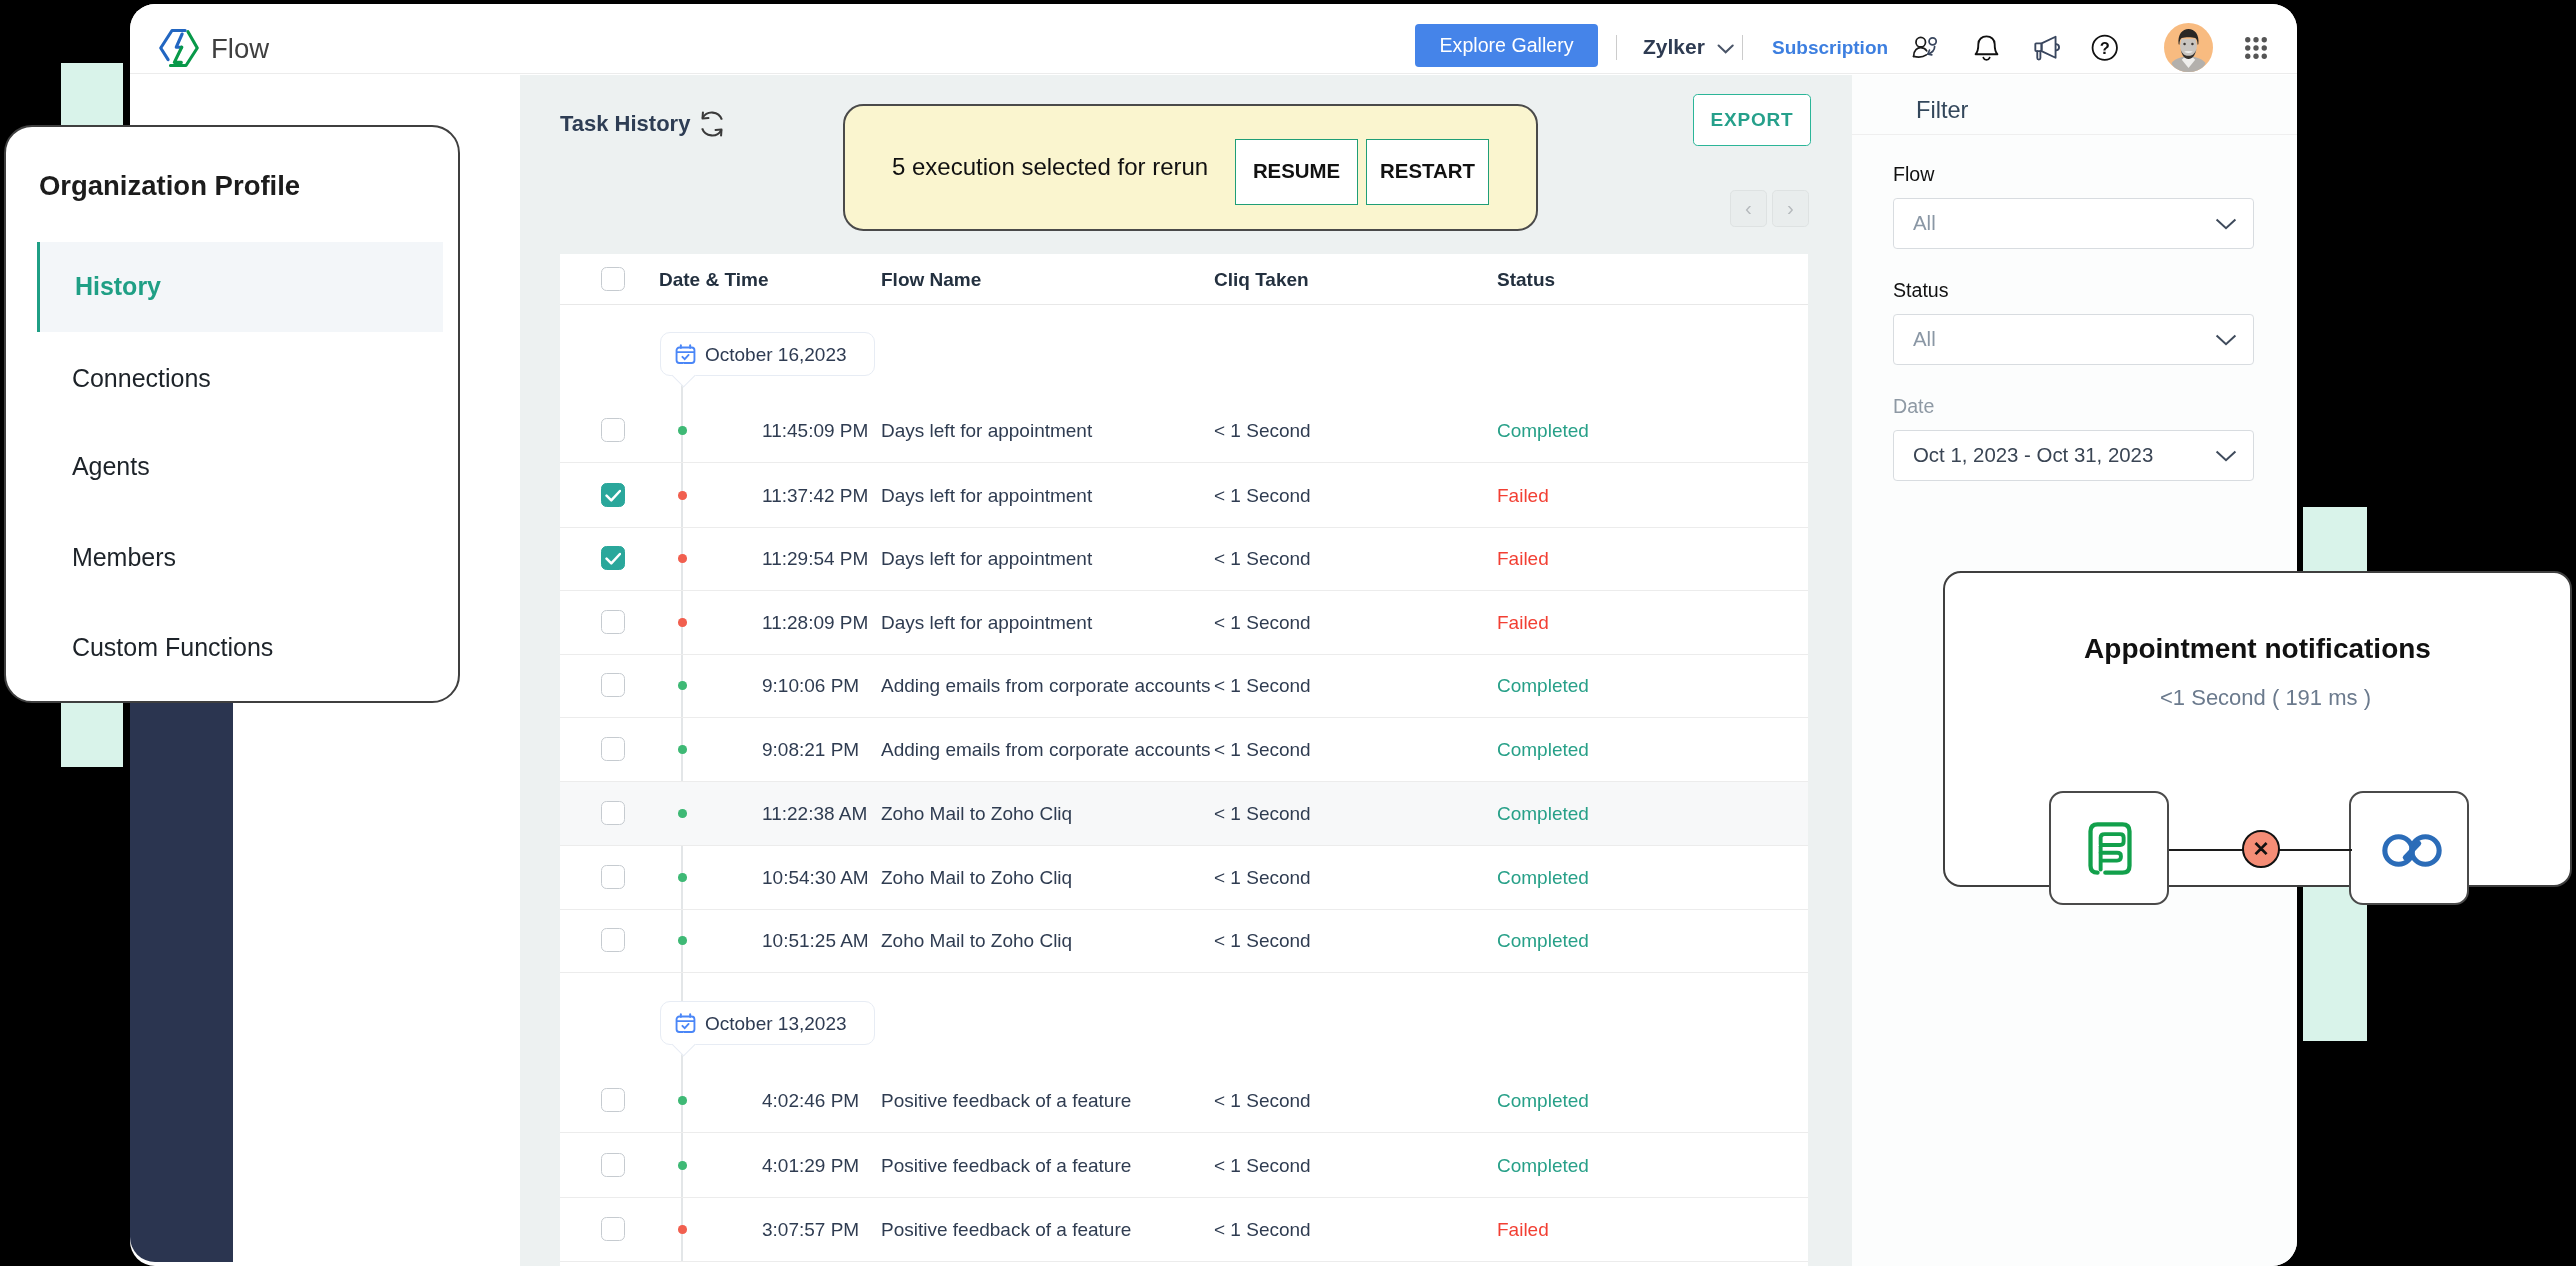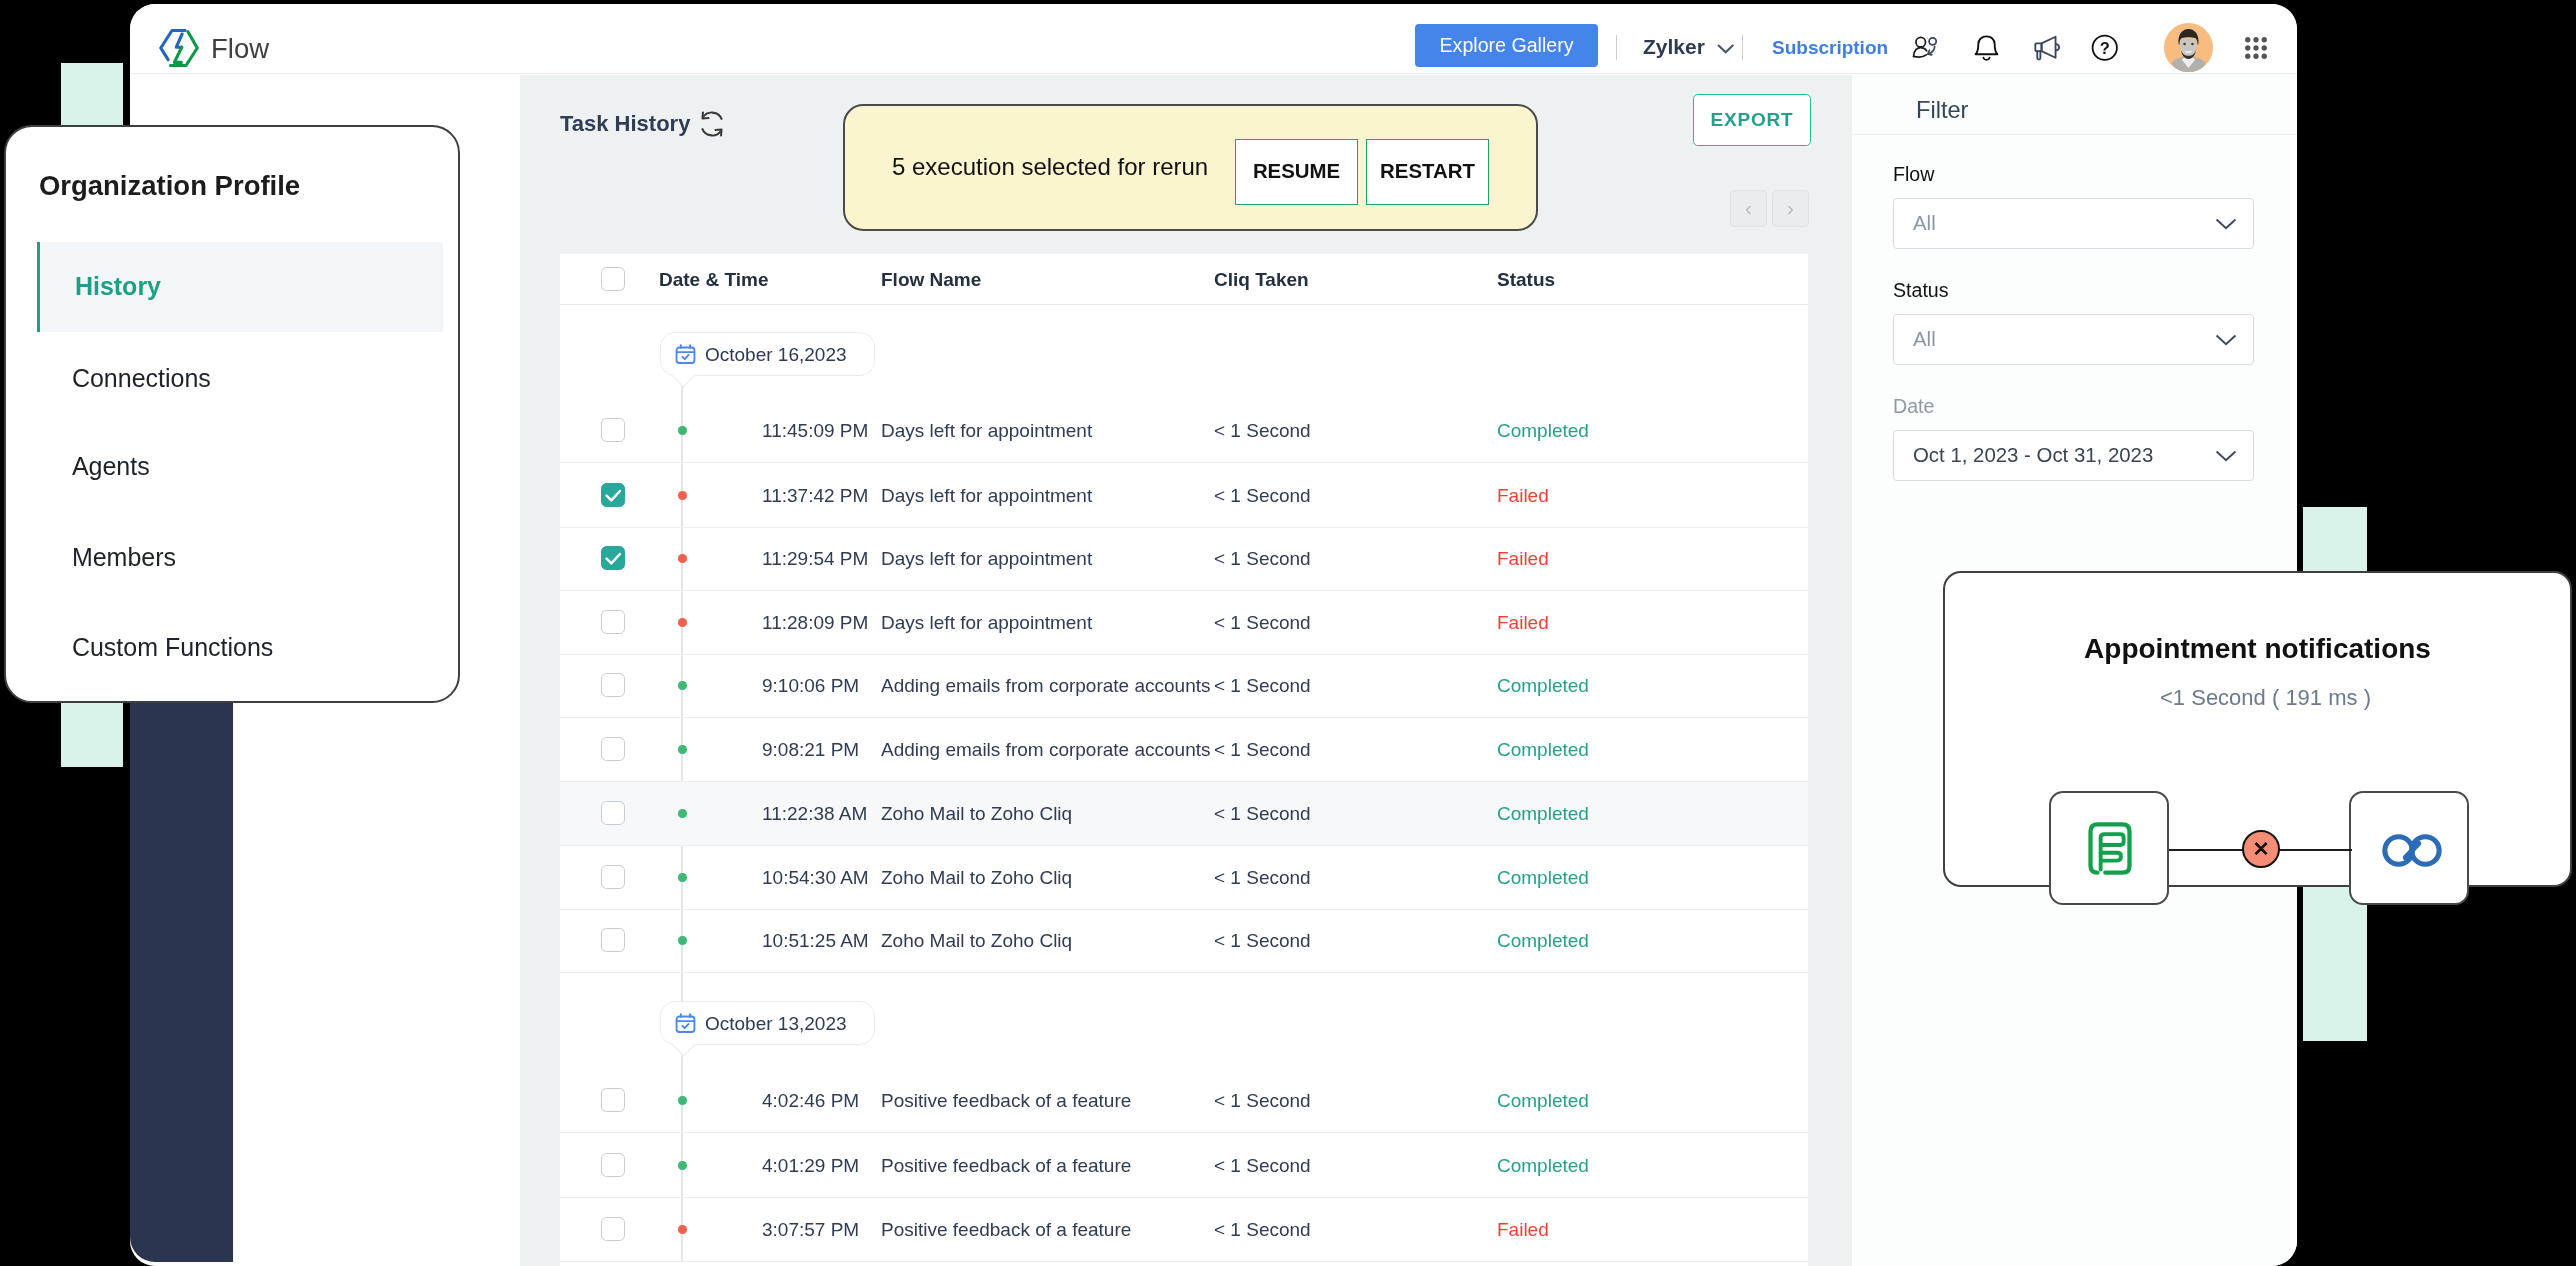--- a/index.html
+++ b/index.html
@@ -35,21 +35,21 @@
 .row { left:0; width:1248px; height:64px; border-bottom:0.8px solid #ececec; }
 .cb { left:41px; top:19.6px; width:24px; height:24px; border:1.6px solid #c6cbd0; border-radius:5.5px; background:#fff; }
 .cb.on { background:#2aa79b; border-color:#2aa79b; color:#fff; font-size:17.3px; text-align:center; line-height:23px; }
 .dot { left:118px; top:27.5px; width:8.6px; height:8.6px; border-radius:50%; }
 .dg { background:#3eb975; } .dr { background:#f15f4f; }
 .tt { left:154px; top:21px; font-size:19px; color:#2f3c51;margin-left:48px; }
 .fn { left:321px; top:21px; width:332px; font-size:19px; color:#2f3c51; white-space:nowrap; overflow:hidden; }
 .tk { left:654px; top:21px; font-size:19px; color:#2f3c51; }
 .st { left:937px; top:21px; font-size:19px; }
 .ok { color:#27a088; } .fail { color:#f23f33; }
-.chip { left:100px; width:215px; height:44px; background:#fff; border:0.8px solid #e7ecf4; border-radius:15px; }
+.chip { left:100px; width:215px; height:44px; background:#fff; border:0.8px solid #e7ecf4; border-radius:10px; }
 .chiptext { left:44px; top:11px; font-size:19px; color:#2e3b52; }
 .chippoint { left:115px; width:17.3px; height:17.3px; background:#fff; border-right:0.8px solid #e7ecf4; border-bottom:0.8px solid #e7ecf4; transform:rotate(45deg); }
 .vline { left:121px; width:1.6px; background:#e3e6e8; }
 
 #filterhead { left:1756px; top:93px; font-size:23.6px; font-weight:normal; color:#33475b;margin-left:30px; }
 #filterdiv { left:1722px; top:130px; width:446px; height:0.8px; background:#efefef; }
 .flabel { left:1763px; font-size:19.6px; color:#111; }
 .fselect { left:1763px; width:361px; height:51px; background:#fff; border:0.8px solid #d8dce0; border-radius:3.9px; }
 .fval { left:19px; top:13.4px; font-size:20.4px; color:#8a97a5; }
 

